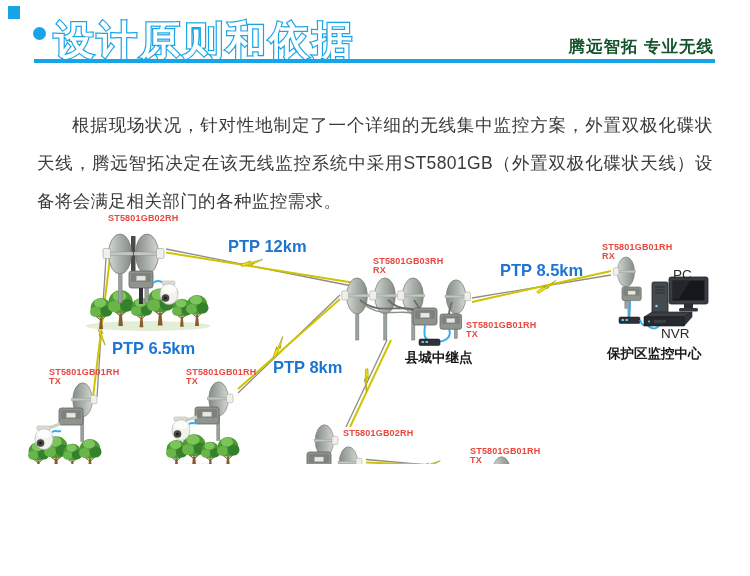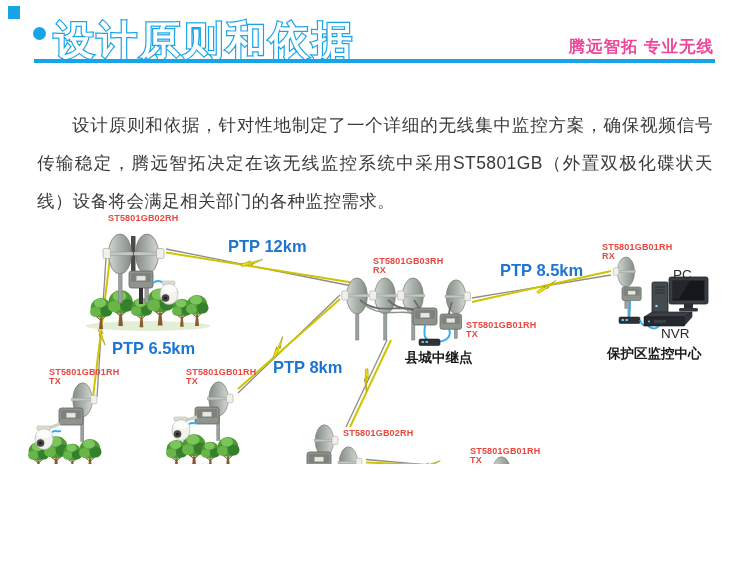--- a/index.html
+++ b/index.html
@@ -2,21 +2,21 @@
 <html><head>
 <meta charset="utf-8">
 <style>
   html,body{margin:0;padding:0;background:#fff;}
   #page{position:relative;width:750px;height:464px;background:#fff;overflow:hidden;
         font-family:"Liberation Sans",sans-serif;}
   
   #accent-square{position:absolute;left:8px;top:6px;width:12px;height:13px;background:#17a4e8;}
   #bullet-dot{position:absolute;left:33px;top:27px;width:13px;height:13px;border-radius:50%;background:#17a4e8;}
   #title-svg{position:absolute;left:52px;top:10px;width:460px;height:58px;}
-  #brand{position:absolute;right:36px;top:36px;font-size:16.5px;font-weight:600;color:#ec4899;letter-spacing:1px;}
+  #brand{position:absolute;right:36px;top:36px;font-size:16.5px;font-weight:600;color:#14532d;letter-spacing:1px;}
   #rule{position:absolute;left:34px;top:59px;width:681px;height:4px;background:#17a4e8;}
   
   #intro{position:absolute;left:37px;top:88px;width:676px;font-size:17.5px;line-height:38px;
          color:#3a3a3a;text-align:justify;text-indent:2em;letter-spacing:0.4px;}
   
   #diagram{position:absolute;left:0;top:0;width:750px;height:576px;}
   text.dev{font-size:9px;font-weight:bold;fill:#e8473e;letter-spacing:0.2px;}
   text.ptp{font-size:16.5px;font-weight:bold;fill:#1b75d1;}
   text.cap{font-size:13.5px;font-weight:bold;fill:#1a1a1a;}
   text.eq{font-size:13.5px;fill:#2a2a2a;}
@@ -29,21 +29,21 @@
   <div id="accent-square"></div>
   <div id="bullet-dot"></div>
 
   <svg id="title-svg" viewBox="0 0 460 58">
     <text x="2" y="44" font-size="40" font-weight="bold" letter-spacing="3" fill="#ffffff" stroke="#17a4e8" stroke-width="2.4" paint-order="stroke">设计原则和依据</text>
   </svg>
 
   <span id="brand">腾远智拓 专业无线</span>
   <div id="rule"></div>
 
-  <p id="intro">设计原则和依据，针对性地制定了一个详细的无线集中监控方案，确保视频信号传输稳定，腾远智拓决定在该无线监控系统中采用ST5801GB（外置双极化碟状天线）设备将会满足相关部门的各种监控需求。</p>
+  <p id="intro">根据现场状况，针对性地制定了一个详细的无线集中监控方案，外置双极化碟状天线，腾远智拓决定在该无线监控系统中采用ST5801GB（外置双极化碟状天线）设备将会满足相关部门的各种监控需求。</p>
 
   <svg id="diagram" viewBox="0 0 750 576" xmlns="http://www.w3.org/2000/svg" xmlns:xlink="http://www.w3.org/1999/xlink">
     <defs>
       <linearGradient id="dishGrad" x1="0" y1="0" x2="1" y2="0">
         <stop offset="0" stop-color="#d4d8d2"></stop>
           <stop offset="0.5" stop-color="#a9afa9"></stop>
           <stop offset="1" stop-color="#858b85"></stop>
       </linearGradient>
       <g id="dish">
         <rect x="15.5" y="38" width="3.6" height="32" fill="#9aa0a0" stroke="#70766f" stroke-width="0.5"></rect>

